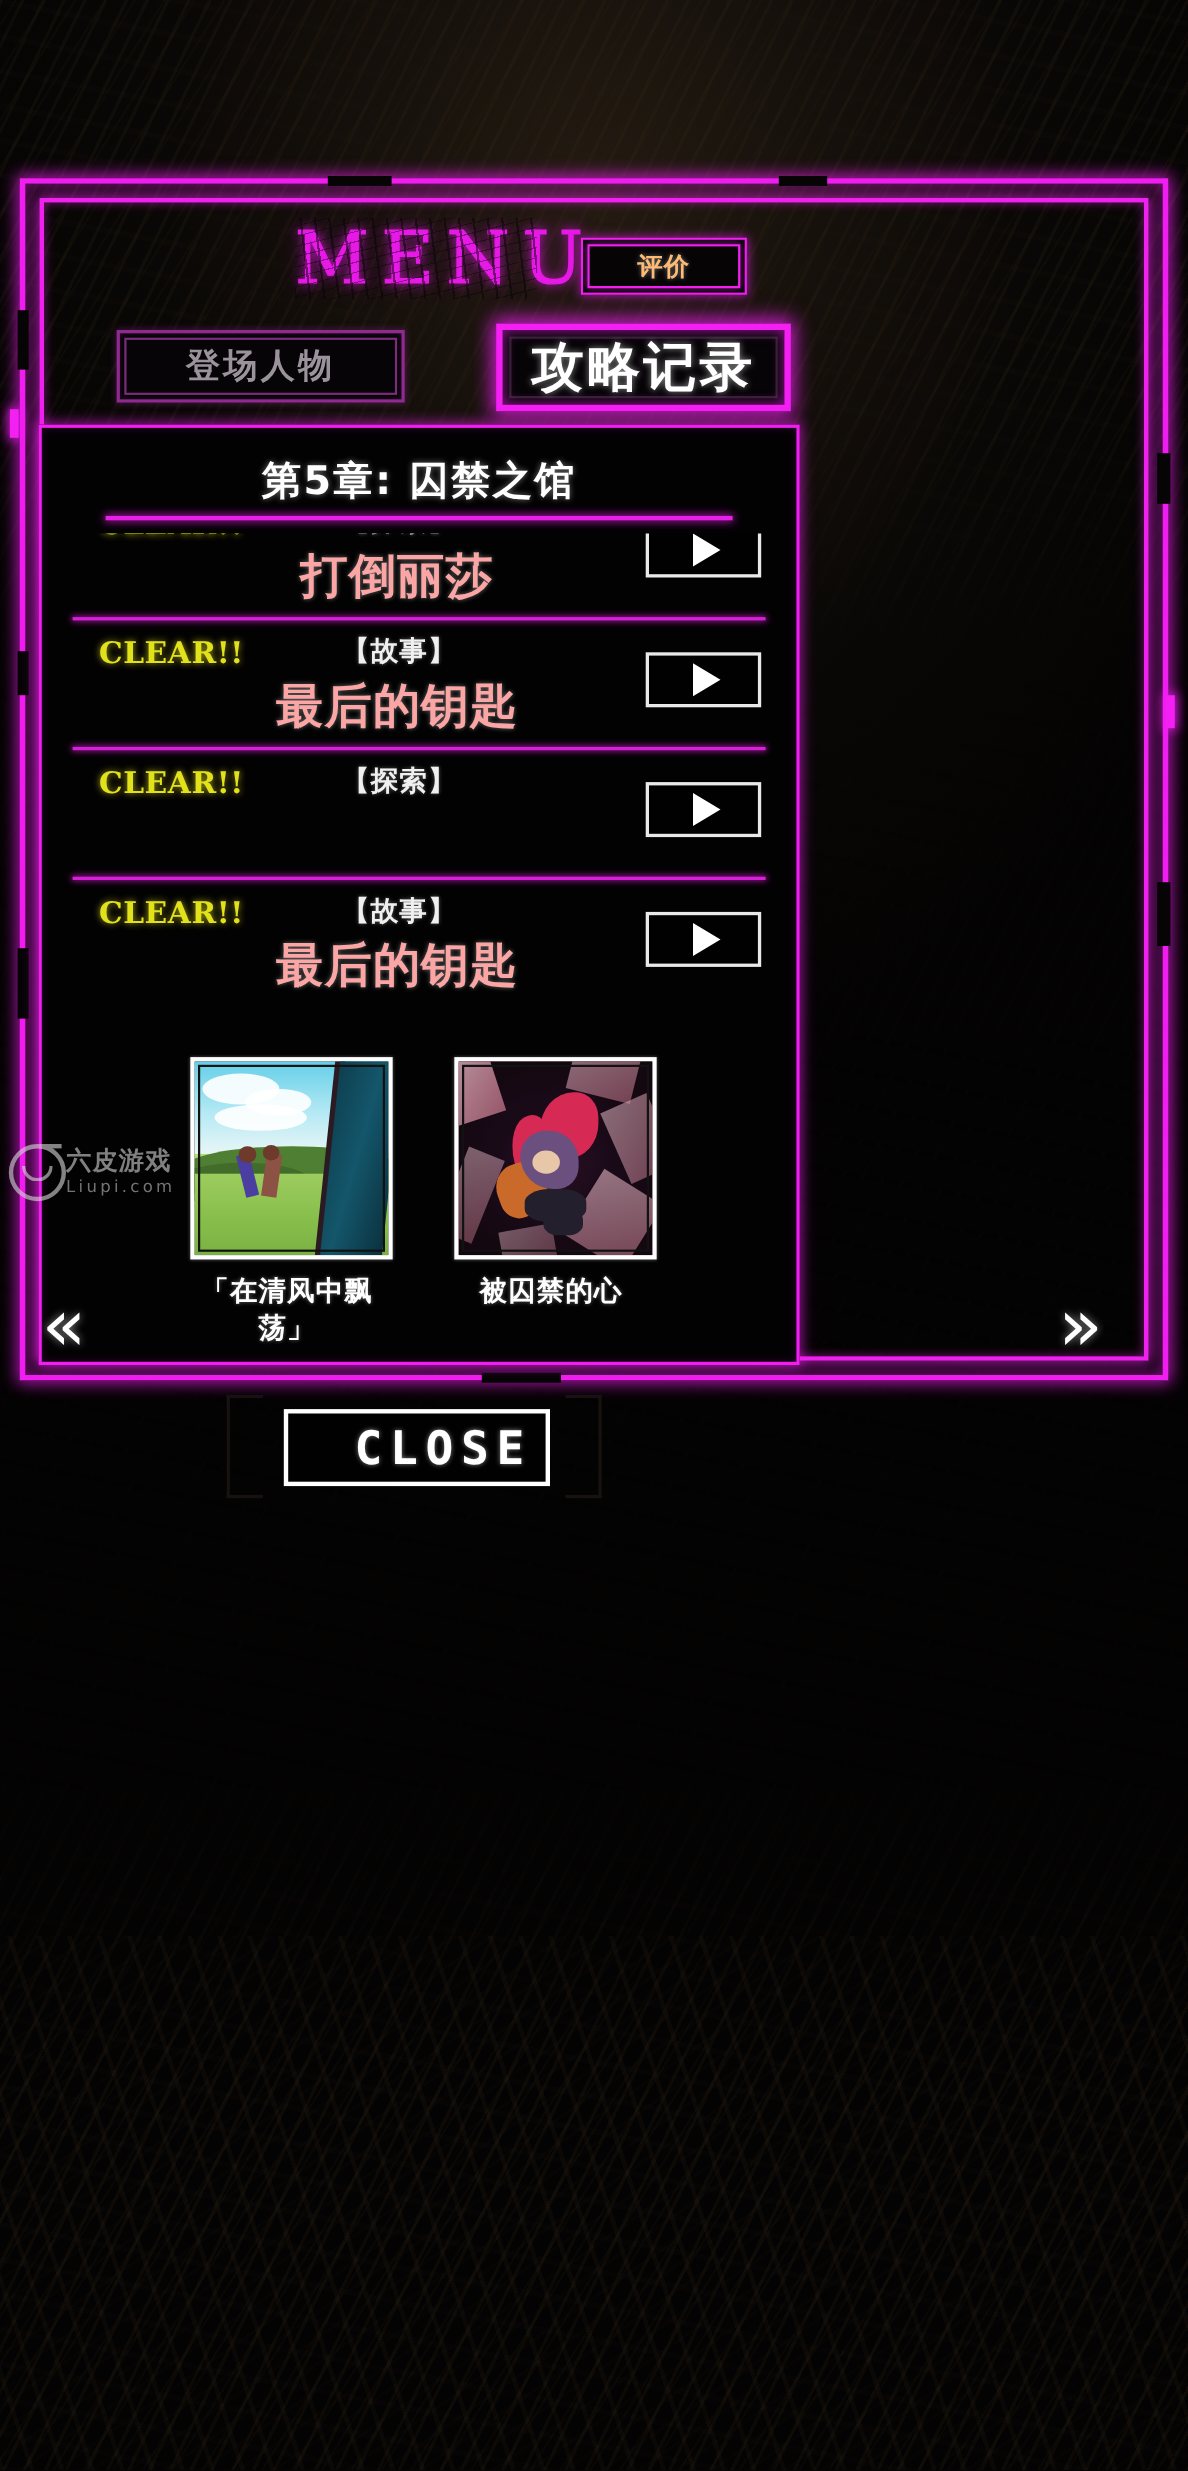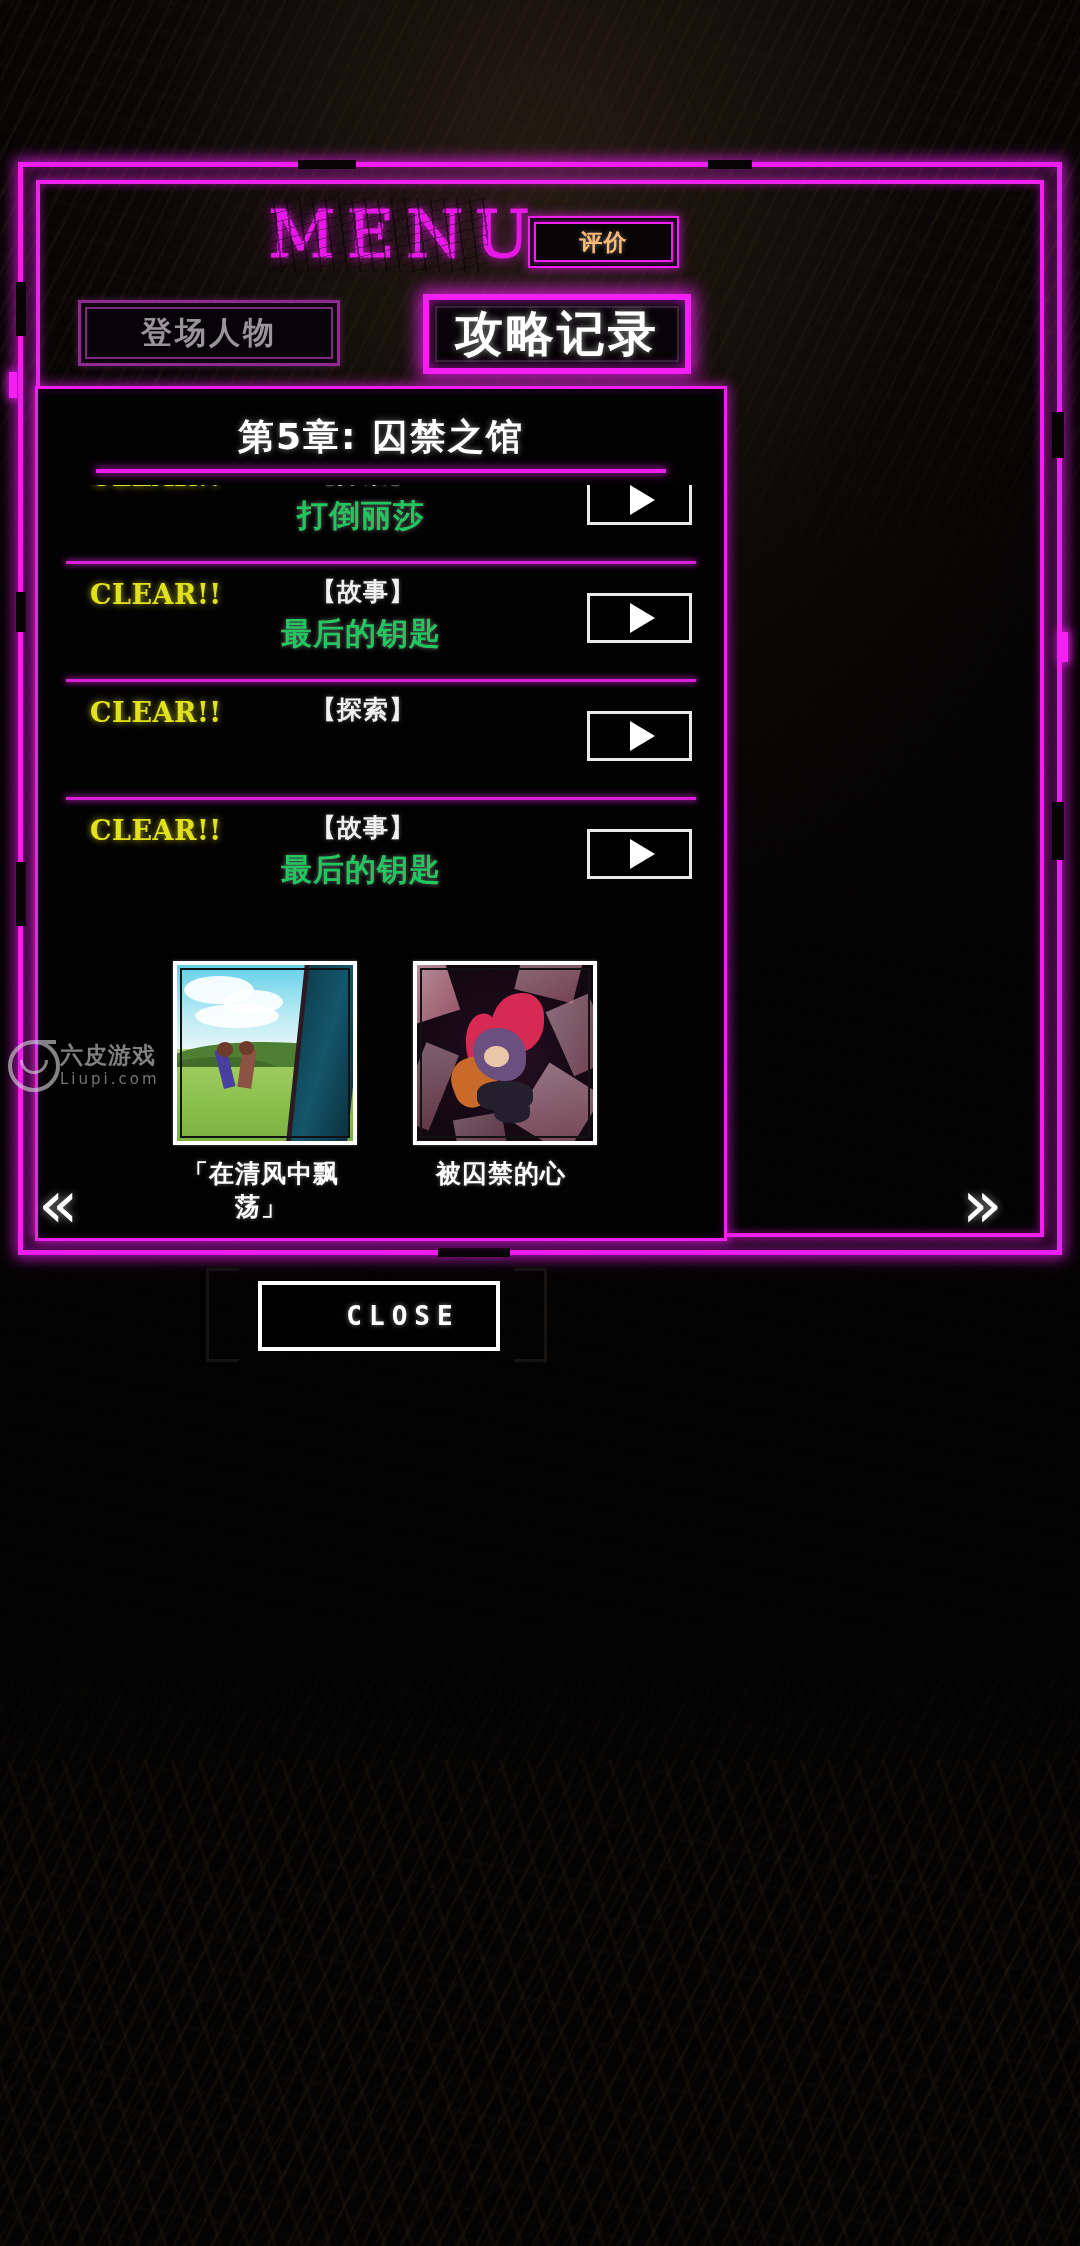--- a/index.html
+++ b/index.html
@@ -57,21 +57,21 @@
   #rating-btn{position:absolute;left:528px;top:216px;width:147px;height:48px;
      border:2px solid #ef21ef;background:#070406;
      box-shadow:0 0 9px 1px rgba(239,33,239,.65);}
   #rating-btn .ib{position:absolute;left:4px;top:4px;right:4px;bottom:4px;
      border:2px solid #ef21ef;box-shadow:0 0 6px rgba(239,33,239,.6);}
   #rating-btn span{position:absolute;inset:0;display:flex;align-items:center;justify-content:center;
      color:#fdba74;font-size:23px;font-weight:600;letter-spacing:1px;
      text-shadow:0 0 5px rgba(255,255,255,.4);}
 
   
-  .tab{position:absolute;background:#060406;}
+  .tab{position:absolute;background:#060406;margin-left:28px;}
   #tab-chars{left:78px;top:300px;width:256px;height:60px;
      border:3px solid #8f2a8f;box-shadow:0 0 6px 1px rgba(143,42,143,.40), inset 0 0 5px rgba(143,42,143,.3);}
   #tab-chars .ib{position:absolute;left:4px;top:4px;right:4px;bottom:4px;border:2px solid #7d2b7d;}
   #tab-chars span{position:absolute;inset:0;display:flex;align-items:center;justify-content:center;
      color:#9b939b;font-size:31px;font-weight:600;letter-spacing:3px;}
   #tab-walk{left:423px;top:294px;width:256px;height:68px;
      border:6px solid #f31ff3;box-shadow:0 0 17px 4px rgba(243,31,243,.85), inset 0 0 11px 2px rgba(243,31,243,.5);}
   #tab-walk .ib{position:absolute;left:6px;top:6px;right:6px;bottom:6px;border:2px solid #fff;opacity:.12;}
   #tab-walk span{position:absolute;inset:0;display:flex;align-items:center;justify-content:center;
      color:#fff;font-size:48px;font-weight:700;letter-spacing:3px;
@@ -94,21 +94,21 @@
   .row .sep{position:absolute;left:28px;right:28px;top:0;height:3px;background:#d71fd7;
      box-shadow:0 0 6px 1px rgba(215,31,215,.7);}
   .row .clear{position:absolute;left:52px;top:18px;
      font-family:"DejaVu Serif","Liberation Serif",serif;
      color:#e2e21c;font-size:27px;font-weight:700;letter-spacing:.5px;
      text-shadow:0 0 7px rgba(226,226,28,.75);}
   .row .cat{position:absolute;left:180px;right:216px;top:14px;text-align:center;
      color:#f0f0f0;font-size:25px;font-weight:600;letter-spacing:1px;
      text-shadow:0 0 4px rgba(255,255,255,.35);}
   .row .ttl{position:absolute;left:160px;right:200px;top:52px;text-align:center;
-     color:#22c55e;font-size:31px;font-weight:600;letter-spacing:1px;
+     color:#fca5a5;font-size:43px;font-weight:600;letter-spacing:1px;
      text-shadow:0 0 5px rgba(255,255,255,.4);}
   .row .play{position:absolute;right:32px;top:32px;width:99px;height:44px;
      border:3px solid #e9e9e9;background:#010101;
      display:flex;align-items:center;justify-content:center;}
   .row .play i{display:block;width:0;height:0;
      border-top:15px solid transparent;border-bottom:15px solid transparent;
      border-left:25px solid #fff;margin-left:5px;}
 
   
   #thumbs{position:absolute;left:0;right:0;top:572px;display:flex;justify-content:center;gap:64px;}
@@ -157,21 +157,21 @@
      border:3px solid #d2d2d2;border-top:none;border-radius:0 0 14px 14px;}
   #wm .lg:before{content:"";position:absolute;left:24px;top:-4px;width:20px;height:4px;background:#d2d2d2;}
   #wm .t1{position:absolute;left:52px;top:8px;color:#cdcdcd;font-size:23px;font-weight:700;letter-spacing:1px;}
   #wm .t2{position:absolute;left:52px;top:38px;color:#b9b9b9;font-size:15px;letter-spacing:3px;}
 
   
   #close-btn{position:absolute;left:258px;top:1281px;width:234px;height:62px;
      border:4px solid #fff;background:#010101;}
   #close-btn span{position:absolute;inset:0;display:flex;align-items:center;justify-content:center;
      font-family:"DejaVu Sans Mono","Liberation Mono",monospace;
-     color:#fff;font-size:26px;font-weight:700;letter-spacing:7px;
+     color:#fff;font-size:42px;font-weight:700;letter-spacing:7px;
      text-shadow:0 0 5px rgba(255,255,255,.5);margin-left:48px;}
   .close-deco{position:absolute;border:3px solid #16120f;}
 </style>
 </head>
 <body>
 
 <div id="bg"></div>
 <div id="bgtex"></div>
 <div id="bgtex2"></div>
 

